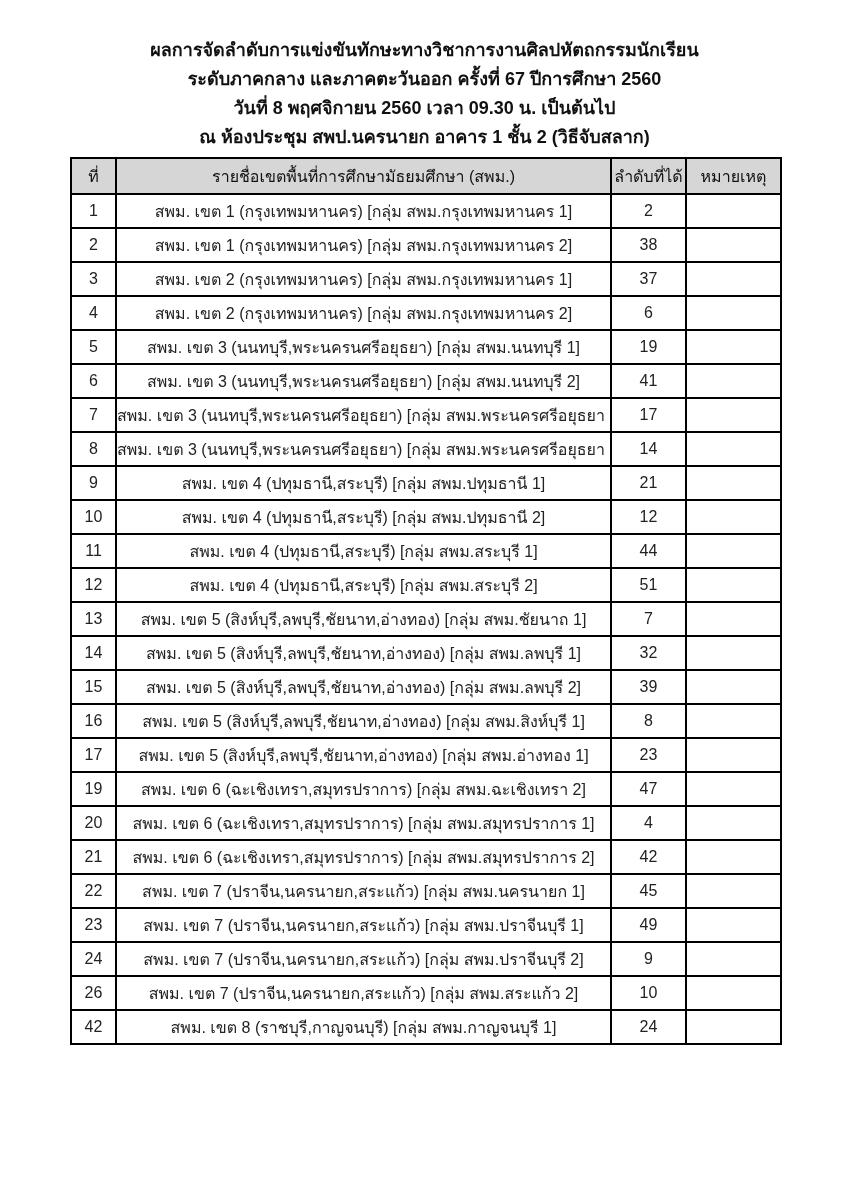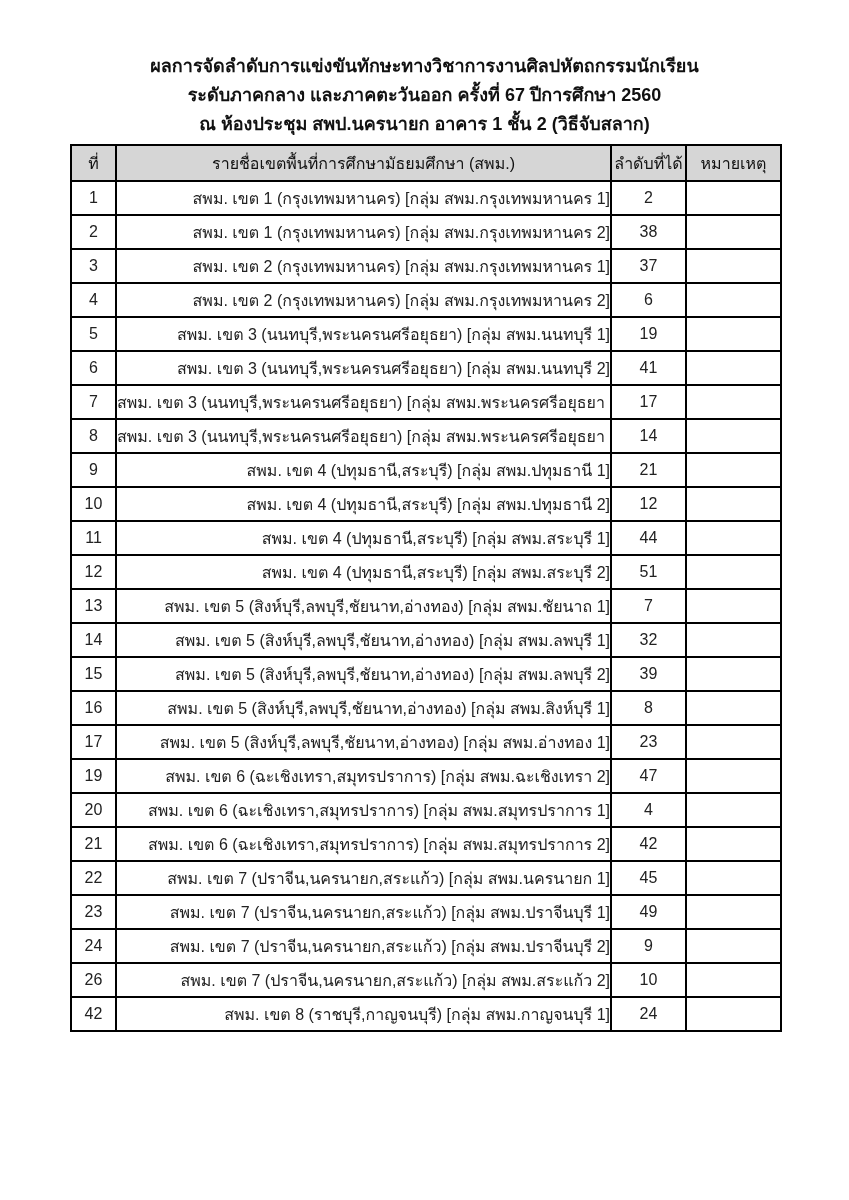--- a/index.html
+++ b/index.html
@@ -5,21 +5,21 @@
   * { box-sizing: border-box; }
   html, body { margin: 0; padding: 0; }
   body {
     width: 849px; height: 1200px;
     background: #ffffff;
     font-family: "Liberation Sans", "DejaVu Sans", sans-serif;
     color: #1c1c1c;
     overflow: hidden;
   }
   .titles {
-    padding-top: 52px;
+    padding-top: 36px;
     text-align: center;
     font-weight: bold;
     font-size: 18px;
     line-height: 29px;
     color: #111111;
   }
   .title-line { white-space: nowrap; }
   table.results {
     margin: 5px 0 0 70px;
     width: 710px;
@@ -40,31 +40,32 @@
   th {
     background: #d6d6d6;
     height: 36px;
     text-align: center;
     white-space: nowrap;
     color: #111111;
   }
   td { height: 34px; color: #222222; }
   td.no, td.rank { text-align: center; }
   td.name {
-    text-align: right;
+    text-align: center;
     padding-left: 0;
     white-space: nowrap;
   }
 </style>
 </head>
 <body>
 
 <div class="titles">
   <div class="title-line">ผลการจัดลำดับการแข่งขันทักษะทางวิชาการงานศิลปหัตถกรรมนักเรียน</div>
   <div class="title-line">ระดับภาคกลาง และภาคตะวันออก ครั้งที่ 67 ปีการศึกษา 2560</div>
+  <div class="title-line">วันที่ 8 พฤศจิกายน 2560 เวลา 09.30 น. เป็นต้นไป</div>
   <div class="title-line">ณ ห้องประชุม สพป.นครนายก อาคาร 1 ชั้น 2 (วิธีจับสลาก)</div>
 </div>
 
 <table class="results">
   <colgroup>
     <col class="c-no">
       <col class="c-name">
       <col class="c-rank">
       <col class="c-note">
   </colgroup>

